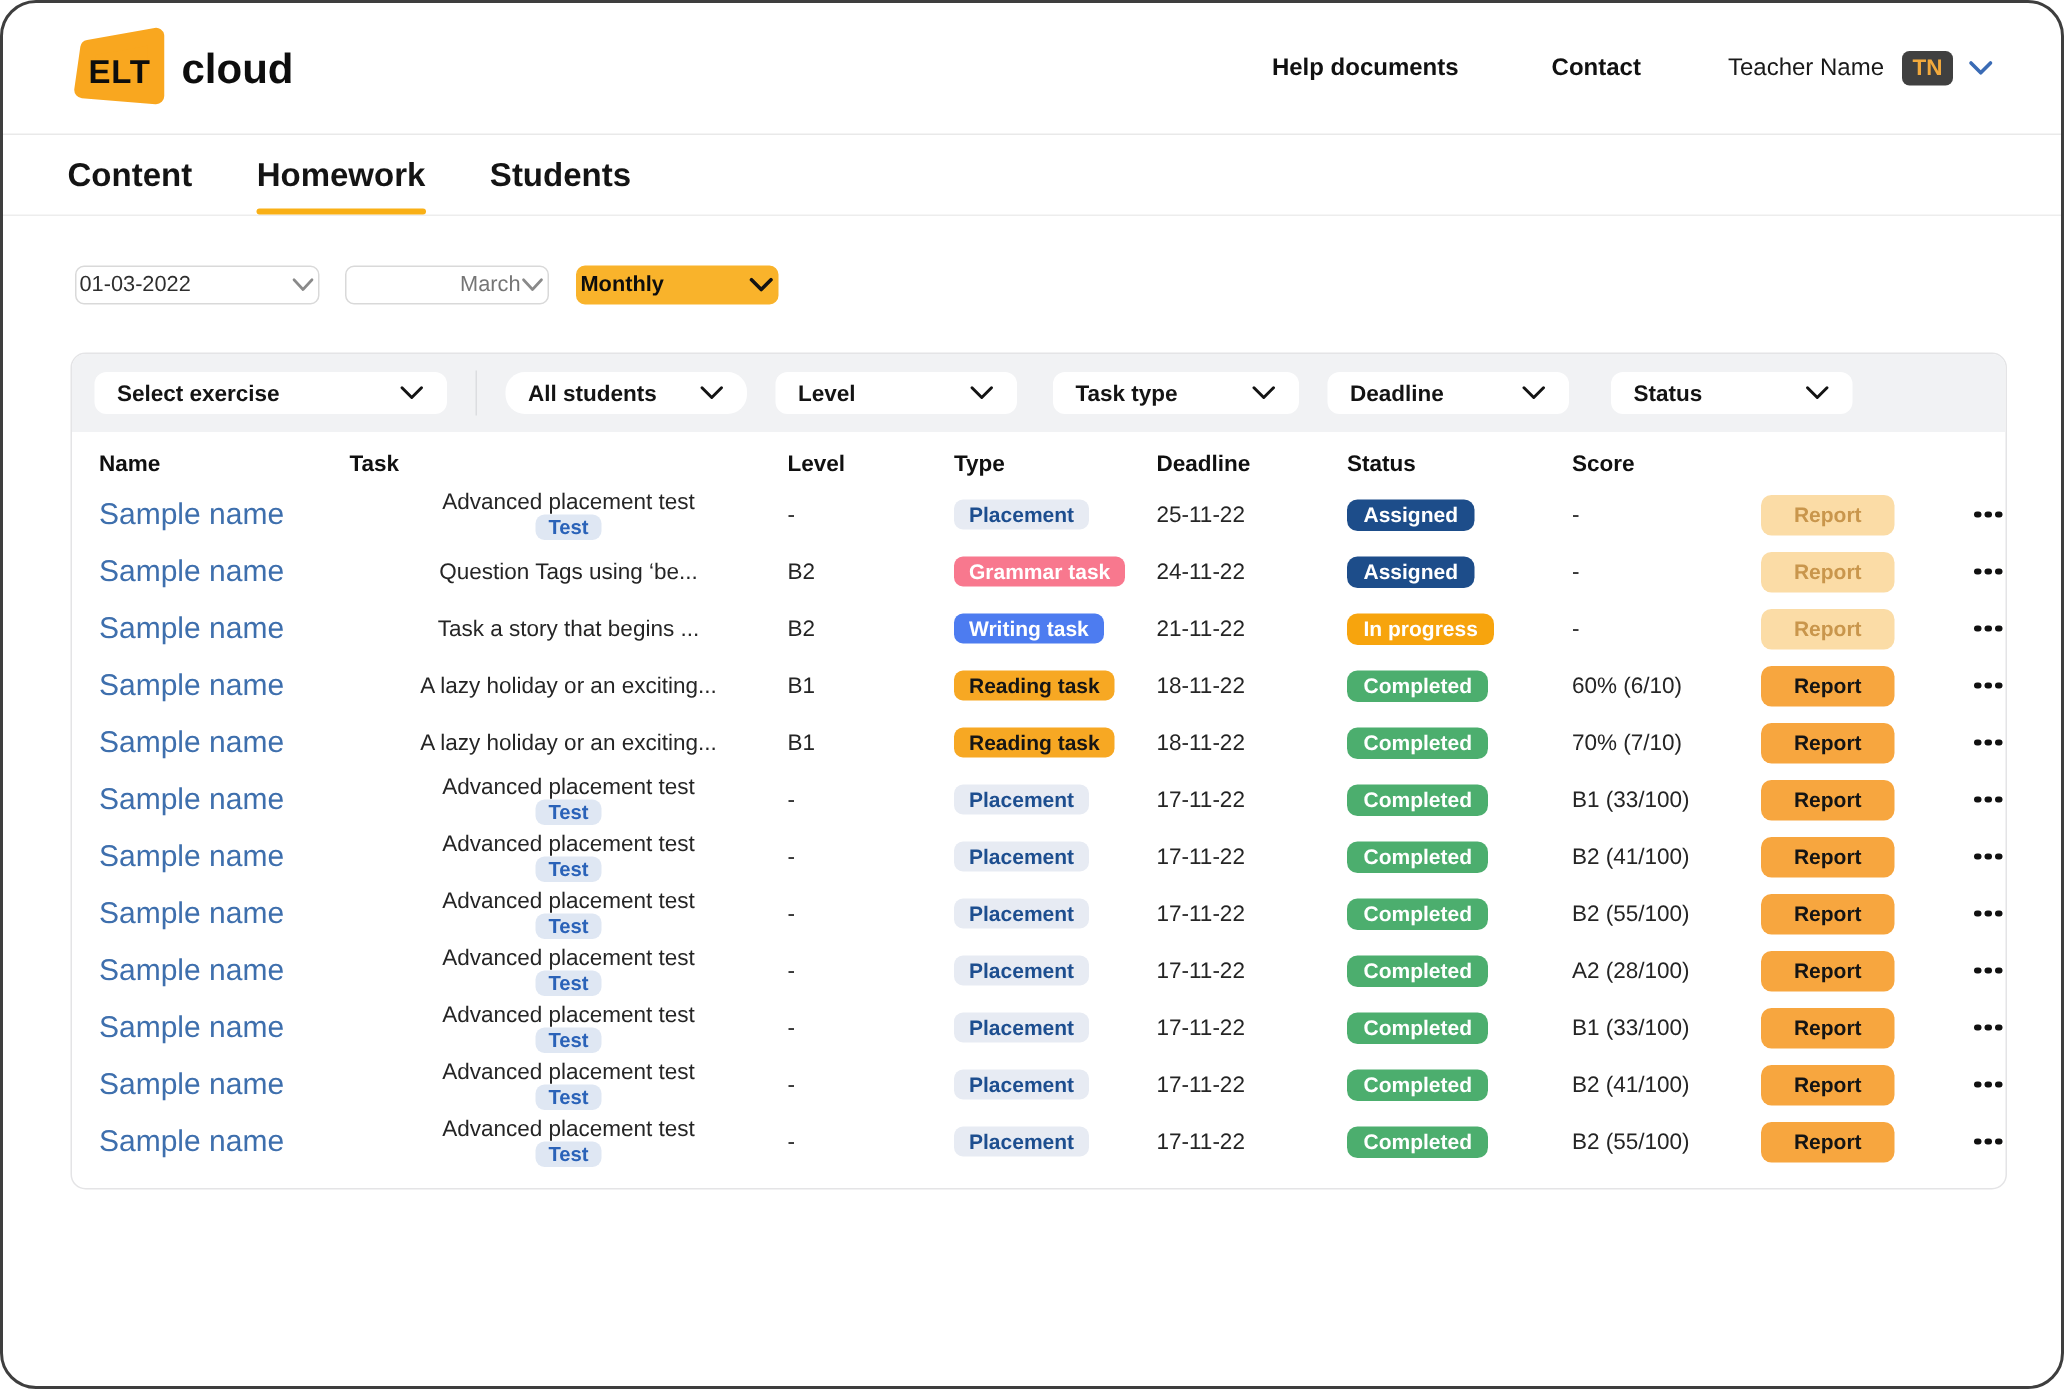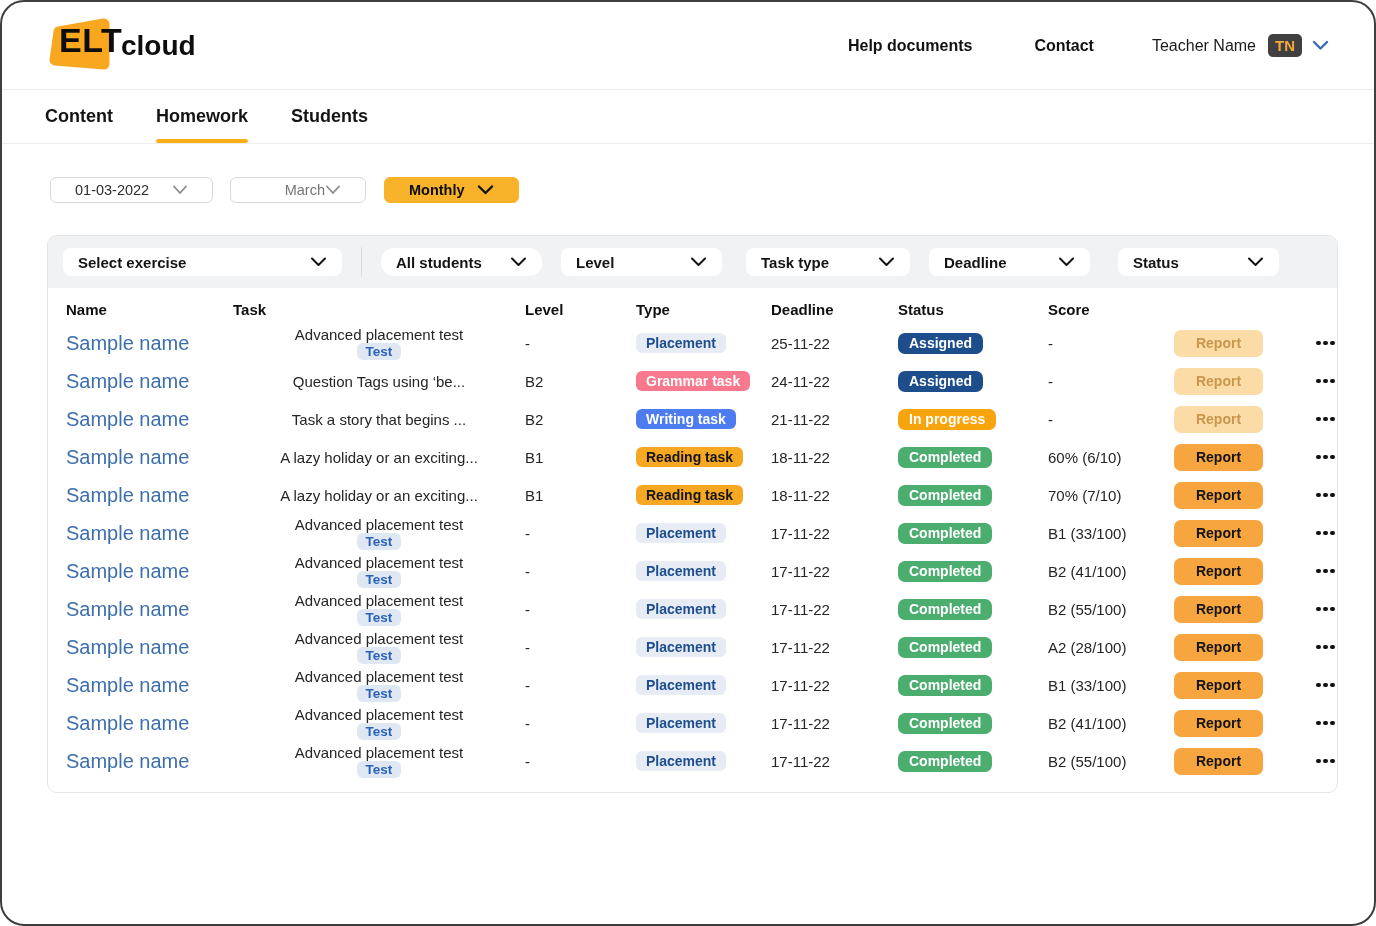--- a/index.html
+++ b/index.html
@@ -20,22 +20,22 @@
   .header {
     height: 88px;
     display: flex; align-items: center;
     padding: 0 45px;
     border-bottom: 1px solid #E9E9E9;
   }
   .logo { display: flex; align-items: center; cursor: pointer; }
   .logo-shape { position: relative; width: 66px; height: 56px; }
   .logo-shape svg { position: absolute; left: 0; top: 0; }
   .logo-elt {
-    position: absolute; left: 12px; top: 3px;
-    font-size: 34px; font-weight: 800; color: #0d0d0d; letter-spacing: 0.5px;
+    position: absolute; left: 12px; top: 17px;
+    font-size: 22px; font-weight: 800; color: #0d0d0d; letter-spacing: 0.5px;
   }
   .logo-cloud { font-size: 28px; font-weight: 800; color: #0d0d0d; margin-left: 8px; }
   .header-right { margin-left: auto; display: flex; align-items: center; }
   .nav-link { font-size: 16px; font-weight: 700; color: #111; cursor: pointer; }
   .nav-link + .nav-link { margin-left: 62px; }
   .user-block { display: flex; align-items: center; margin-left: 58px; cursor: pointer; }
   .user-name { font-size: 16px; font-weight: 400; color: #1a1a1a; }
   .user-initials {
     margin-left: 12px;
     background: #404040; color: #F2A93C;
@@ -47,35 +47,35 @@
   
   .tabbar {
     height: 54px;
     display: flex; align-items: center;
     padding: 0 43px;
     border-bottom: 1px solid #EDEDED;
     background: #fff;
   }
   .tab {
     position: relative;
-    font-size: 18px; font-weight: 700; color: #141414;
+    font-size: 22px; font-weight: 700; color: #141414;
     margin-right: 43px; cursor: pointer;
     height: 100%; display: flex; align-items: center;
   }
   .tab.active::after {
     content: ""; position: absolute; left: 0; right: 0; bottom: 0;
     height: 4px; background: #F9B016; border-radius: 3px;
   }
 
   
   .date-filters { display: flex; margin: 33px 0 0 48px; }
   .dropdown-pill {
     height: 26px; border: 1px solid #D9D9D9; border-radius: 6px;
     background: #fff; display: flex; align-items: center; justify-content: space-between;
-    padding: 0 24px; cursor: pointer; font-size: 14.5px;
+    padding: 0 2px; cursor: pointer; font-size: 14.5px;
   }
   .dp-date { width: 163px; color: #2E2E2E; }
   .dp-month { width: 136px; margin-left: 17px; color: #757575; justify-content: flex-end; }
   .dp-accent {
     width: 135px; margin-left: 18px;
     background: #F9B32B; border-color: #F9B32B;
     color: #0d0d0d; font-weight: 700;
   }
   .chev { display: flex; }
 
@@ -90,21 +90,21 @@
     height: 52px; background: #F1F2F4;
     display: flex; align-items: center;
     padding: 0 15px;
   }
   .filter-pill {
     height: 28px; background: #fff; border-radius: 8px;
     display: flex; align-items: center; justify-content: space-between;
     padding: 0 15px; cursor: pointer;
     font-size: 15px; font-weight: 700; color: #141414;
   }
-  .fp-exercise { width: 279px; }
+  .fp-exercise { width: 235px; }
   .fp-sm { width: 161px; }
   .fp-md { width: 164px; }
   .strip-divider { width: 1px; height: 30px; background: #DCDDE0; margin: 0 19px; }
   .filter-pill + .filter-pill { margin-left: 19px; }
 
   
   .tbl { padding: 0 20px 0 18px; }
   .tbl-grid {
     display: grid;
     grid-template-columns: 167px 292px 111px 135px 127px 150px 126px 110px 1fr;

